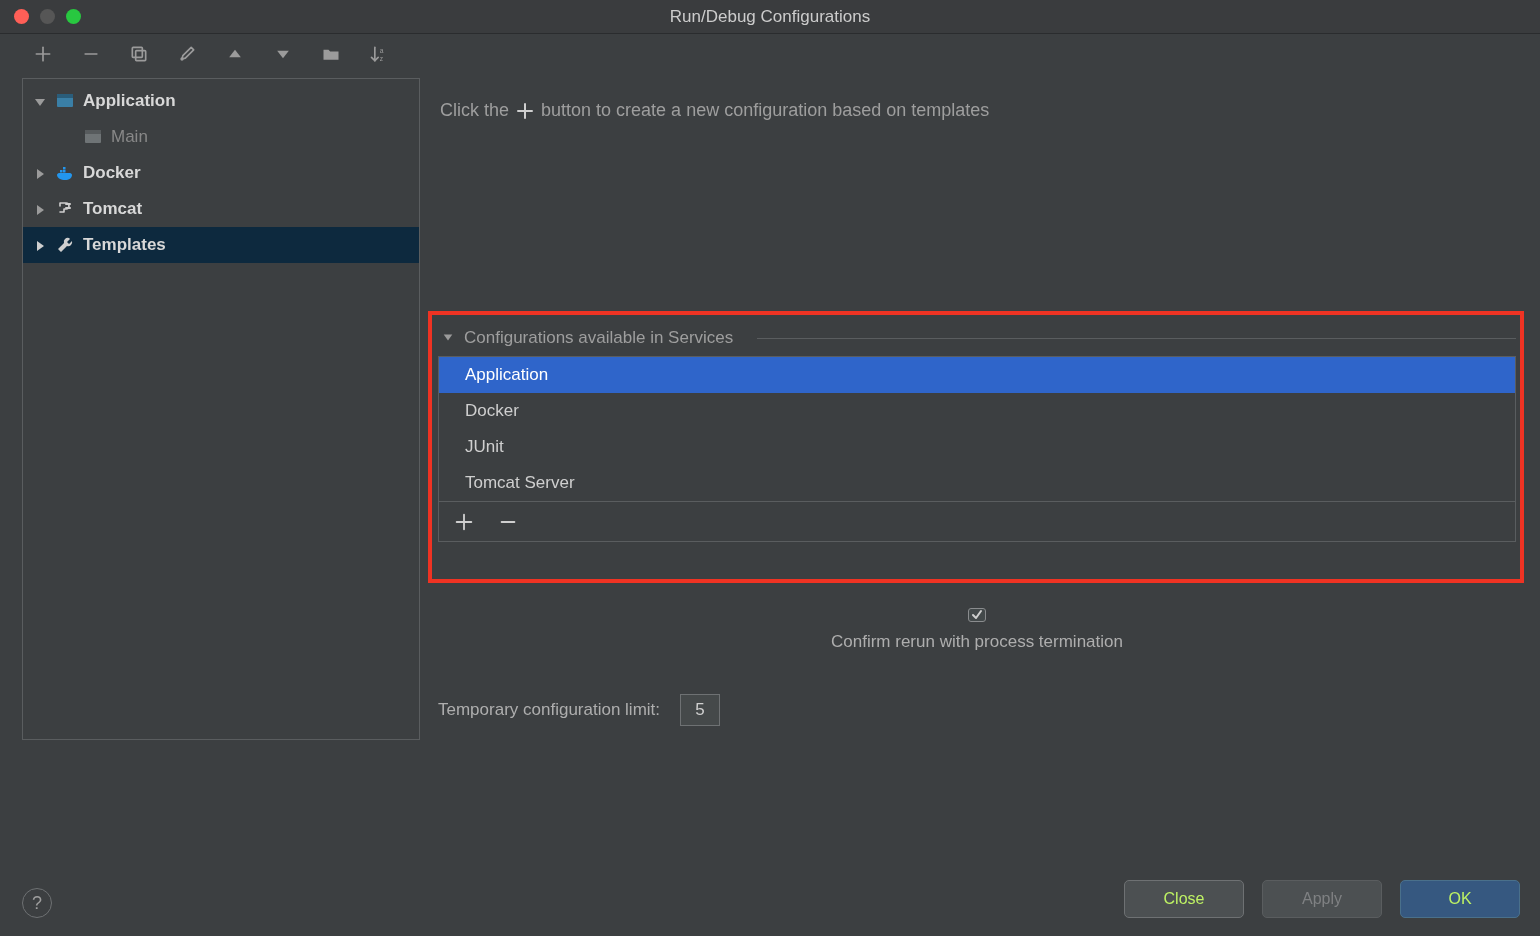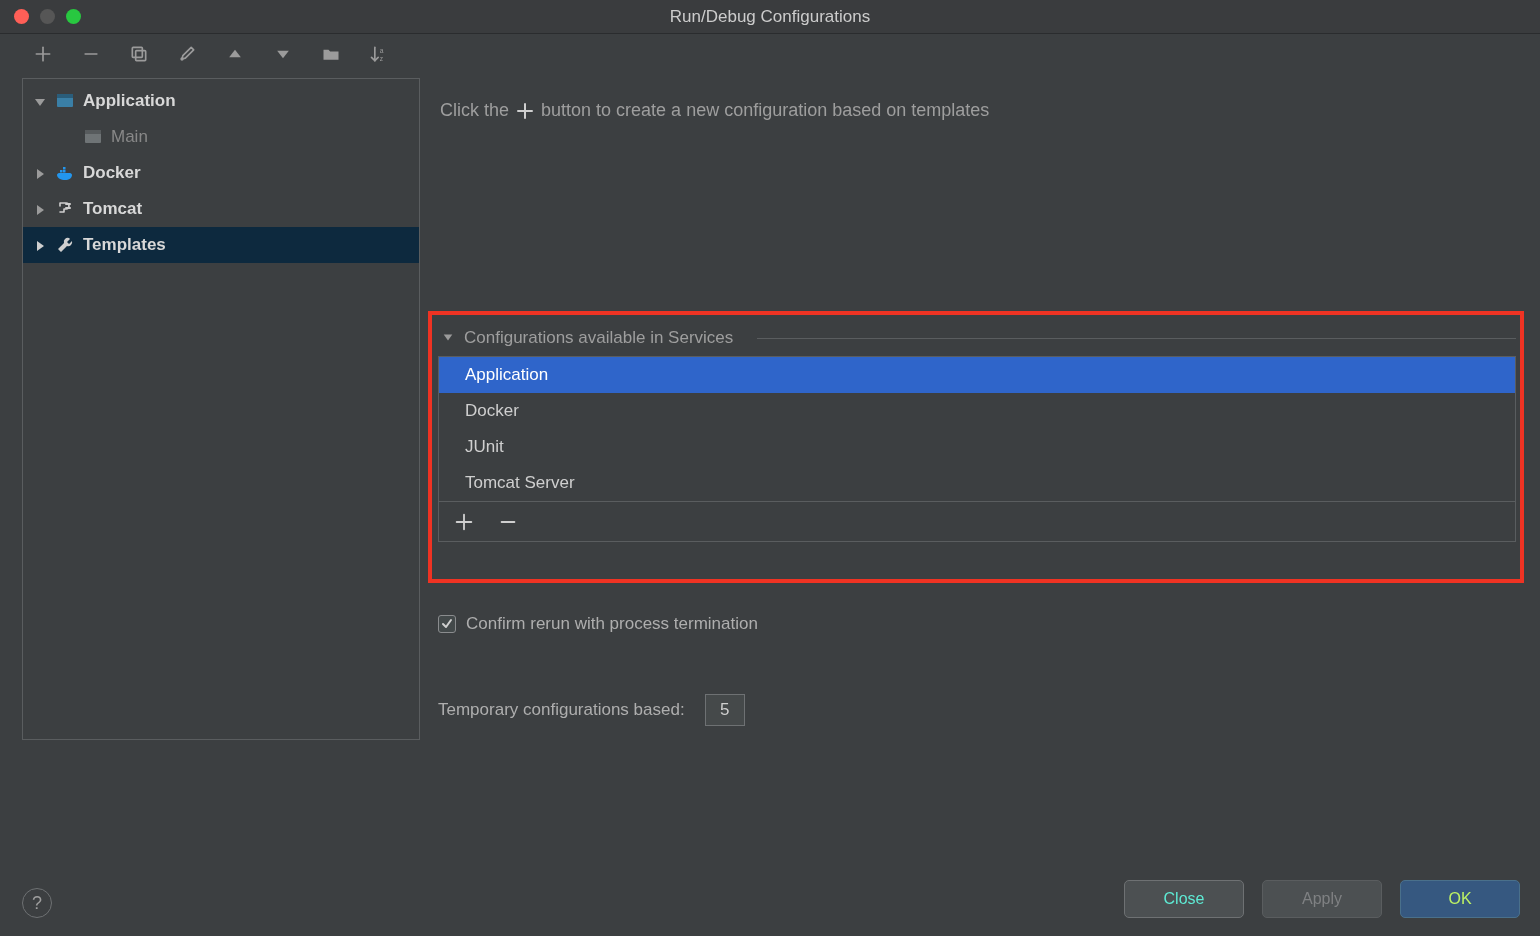--- a/index.html
+++ b/index.html
@@ -95,37 +95,37 @@
     height: 36px; display:flex; align-items:center; gap:12px;
     padding-left: 14px; font-size: 17px; color:#cfcfcf;
   }
   .list-row.selected { background:#2f65ca; color:#ffffff; }
   .list-toolbar {
     height: 40px; border-top: 1px solid #5a5d5f;
     display:flex; align-items:center; gap: 22px; padding-left: 14px;
   }
   .list-toolbar .lbtn { width:22px; height:22px; color:#cfcfcf; cursor:pointer; }
   .checks { position:absolute; top: 530px; left: 10px; right: 24px; }
-  .check-row { display:flex; align-items:center; gap: 10px; font-size: 17px; color:#aeaeae; height: 32px; }
+  .check-row { display:flex; align-items:center; gap: 10px; font-size: 17px; color:#aeaeae; height: 32px; flex-direction: column; }
   .check-box {
     width:18px; height:18px; border:1px solid #8a8c8e; border-radius:3px;
     display:flex; align-items:center; justify-content:center; color:#cccccc; background:#43494a;
   }
   .temp-limit { position:absolute; top: 616px; left: 10px; display:flex; align-items:center; gap: 20px; font-size:17px; color:#aeaeae; }
   .temp-input {
     width: 40px; height: 32px; border:1px solid #6e7173; background:#45494a; color:#cfcfcf;
     text-align:center; font-size:17px;
   }
   
   .footer {
     position:absolute; bottom: 18px; right: 20px; display:flex; gap: 18px;
   }
   .btn {
     min-width: 120px; height: 38px; border-radius: 5px;
-    border: 1px solid #6e7173; background: #4c5052; color: #5eead4;
+    border: 1px solid #6e7173; background: #4c5052; color: #bef264;
     font-size: 16px; display:flex; align-items:center; justify-content:center; cursor:pointer;
   }
   .btn.disabled { color:#7f8183; border-color:#5a5d5f; }
   .btn.primary { background:#365880; border-color:#4a708b; color:#bef264; }
   .help {
     position:absolute; bottom: 18px; left: 22px;
     width: 30px; height: 30px; border-radius: 50%; border:1px solid #6e7173;
     display:flex; align-items:center; justify-content:center; color:#9e9e9e; font-size:18px; cursor:pointer;
     background:#3c3f41;
   }
@@ -330,21 +330,21 @@
         <span class="check-box">
             <svg width="12" height="12" viewBox="0 0 12 12">
               <polyline points="2,6 5,9 10,2" stroke="#cfcfcf" stroke-width="2" fill="none"></polyline>
             </svg>
           </span>
         <span>Confirm rerun with process termination</span>
       </div>
     </div>
 
     <div class="temp-limit">
-      <span>Temporary configurations based:</span>
+      <span>Temporary configuration limit:</span>
       <input class="temp-input" value="5" style="">
     </div>
   </div>
 </div>
 
 <div class="help">?</div>
 
 <div class="footer">
   <div class="btn">Close</div>
   <div class="btn disabled">Apply</div>

